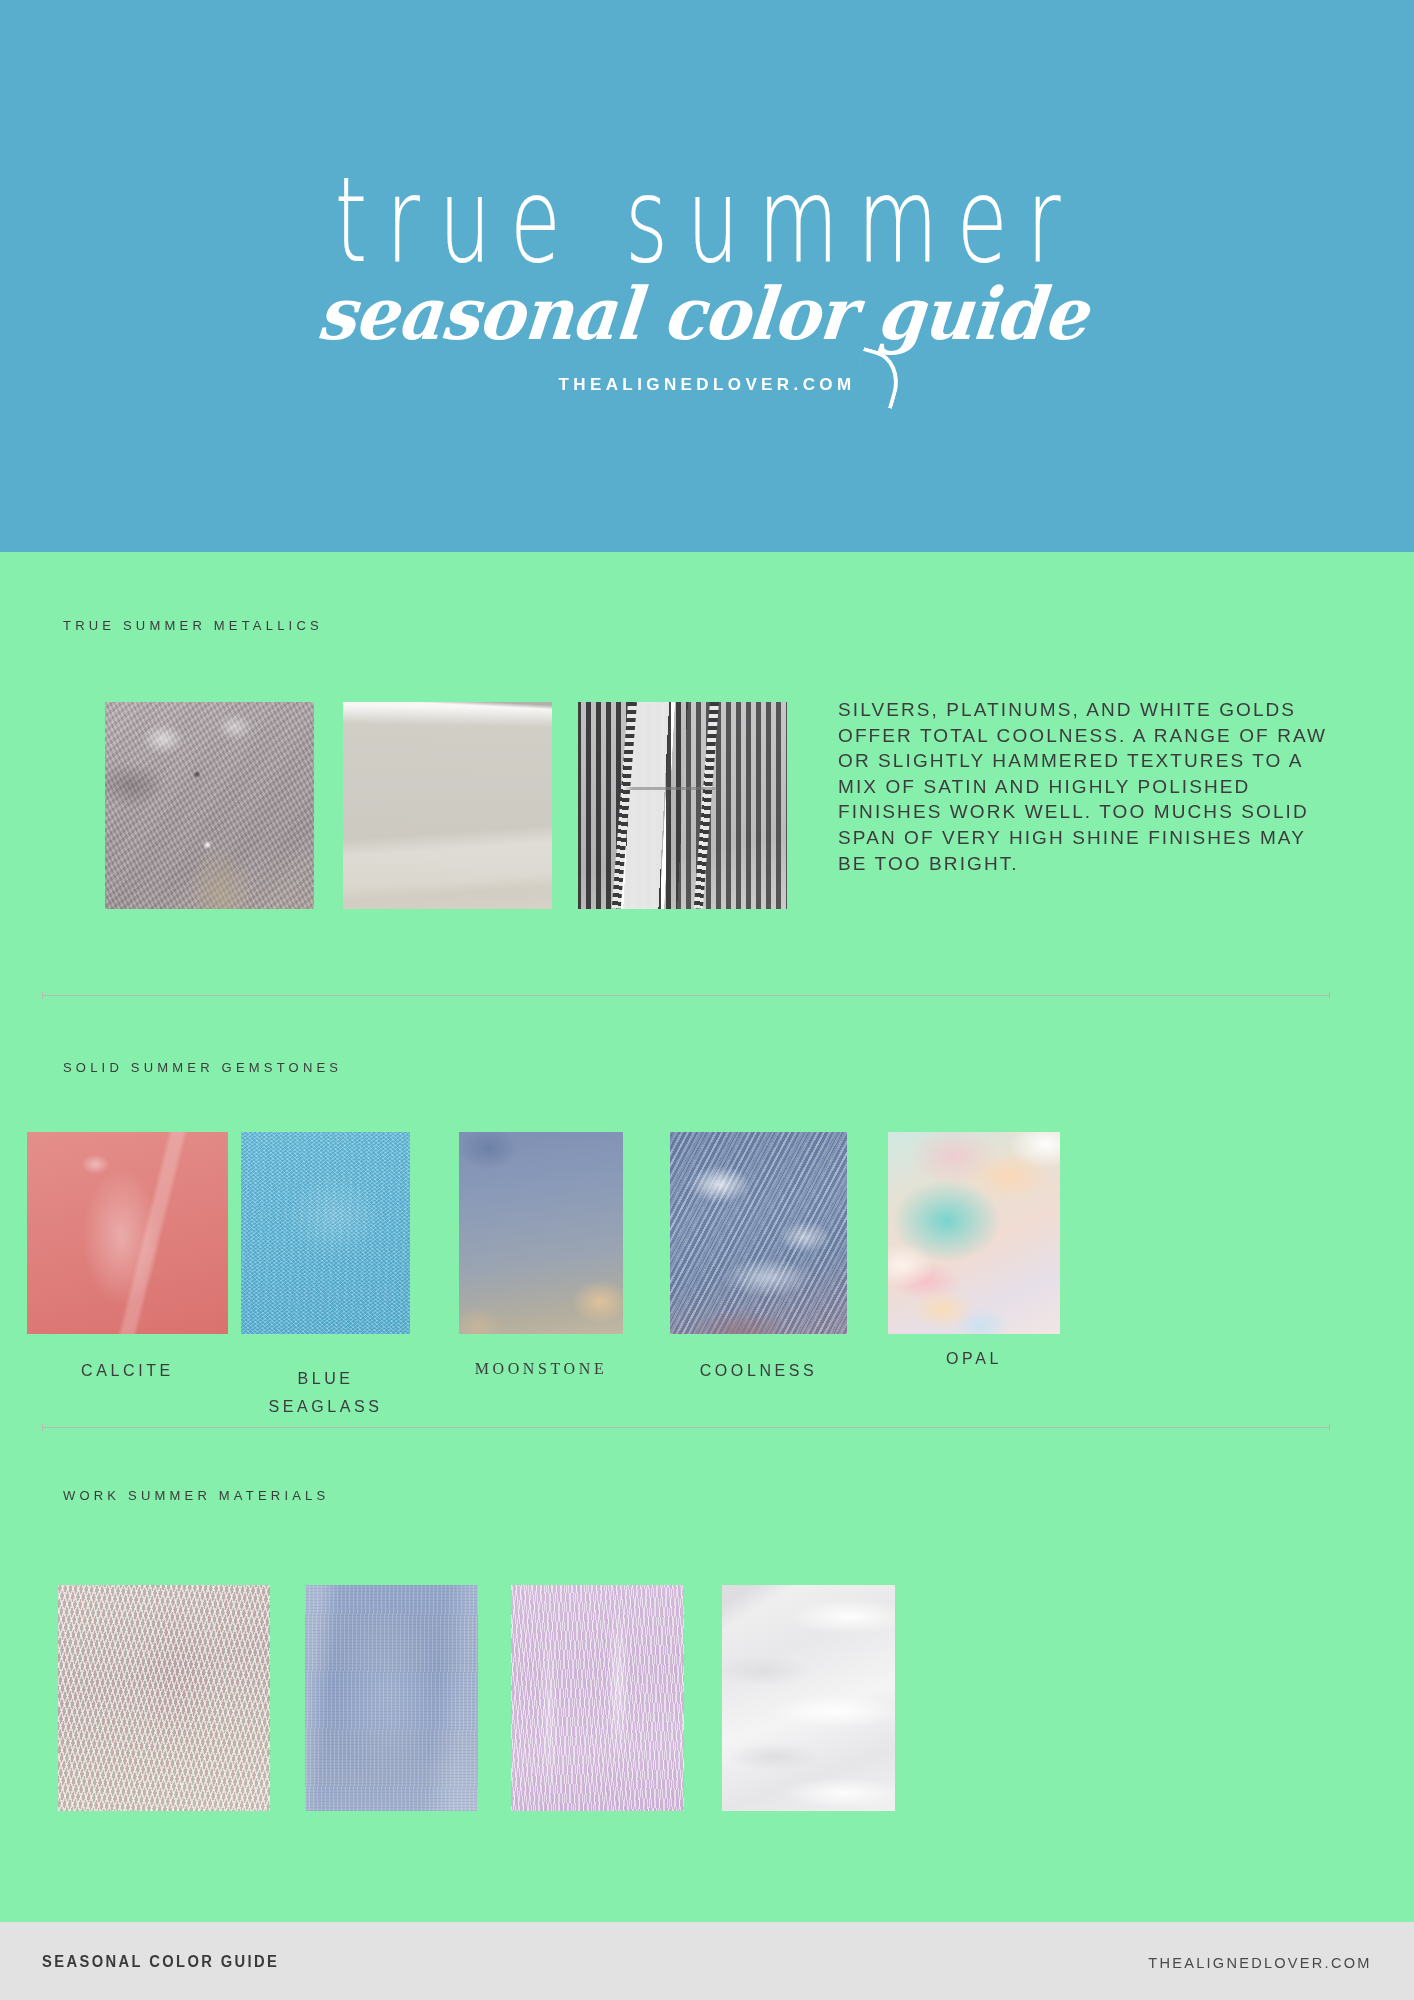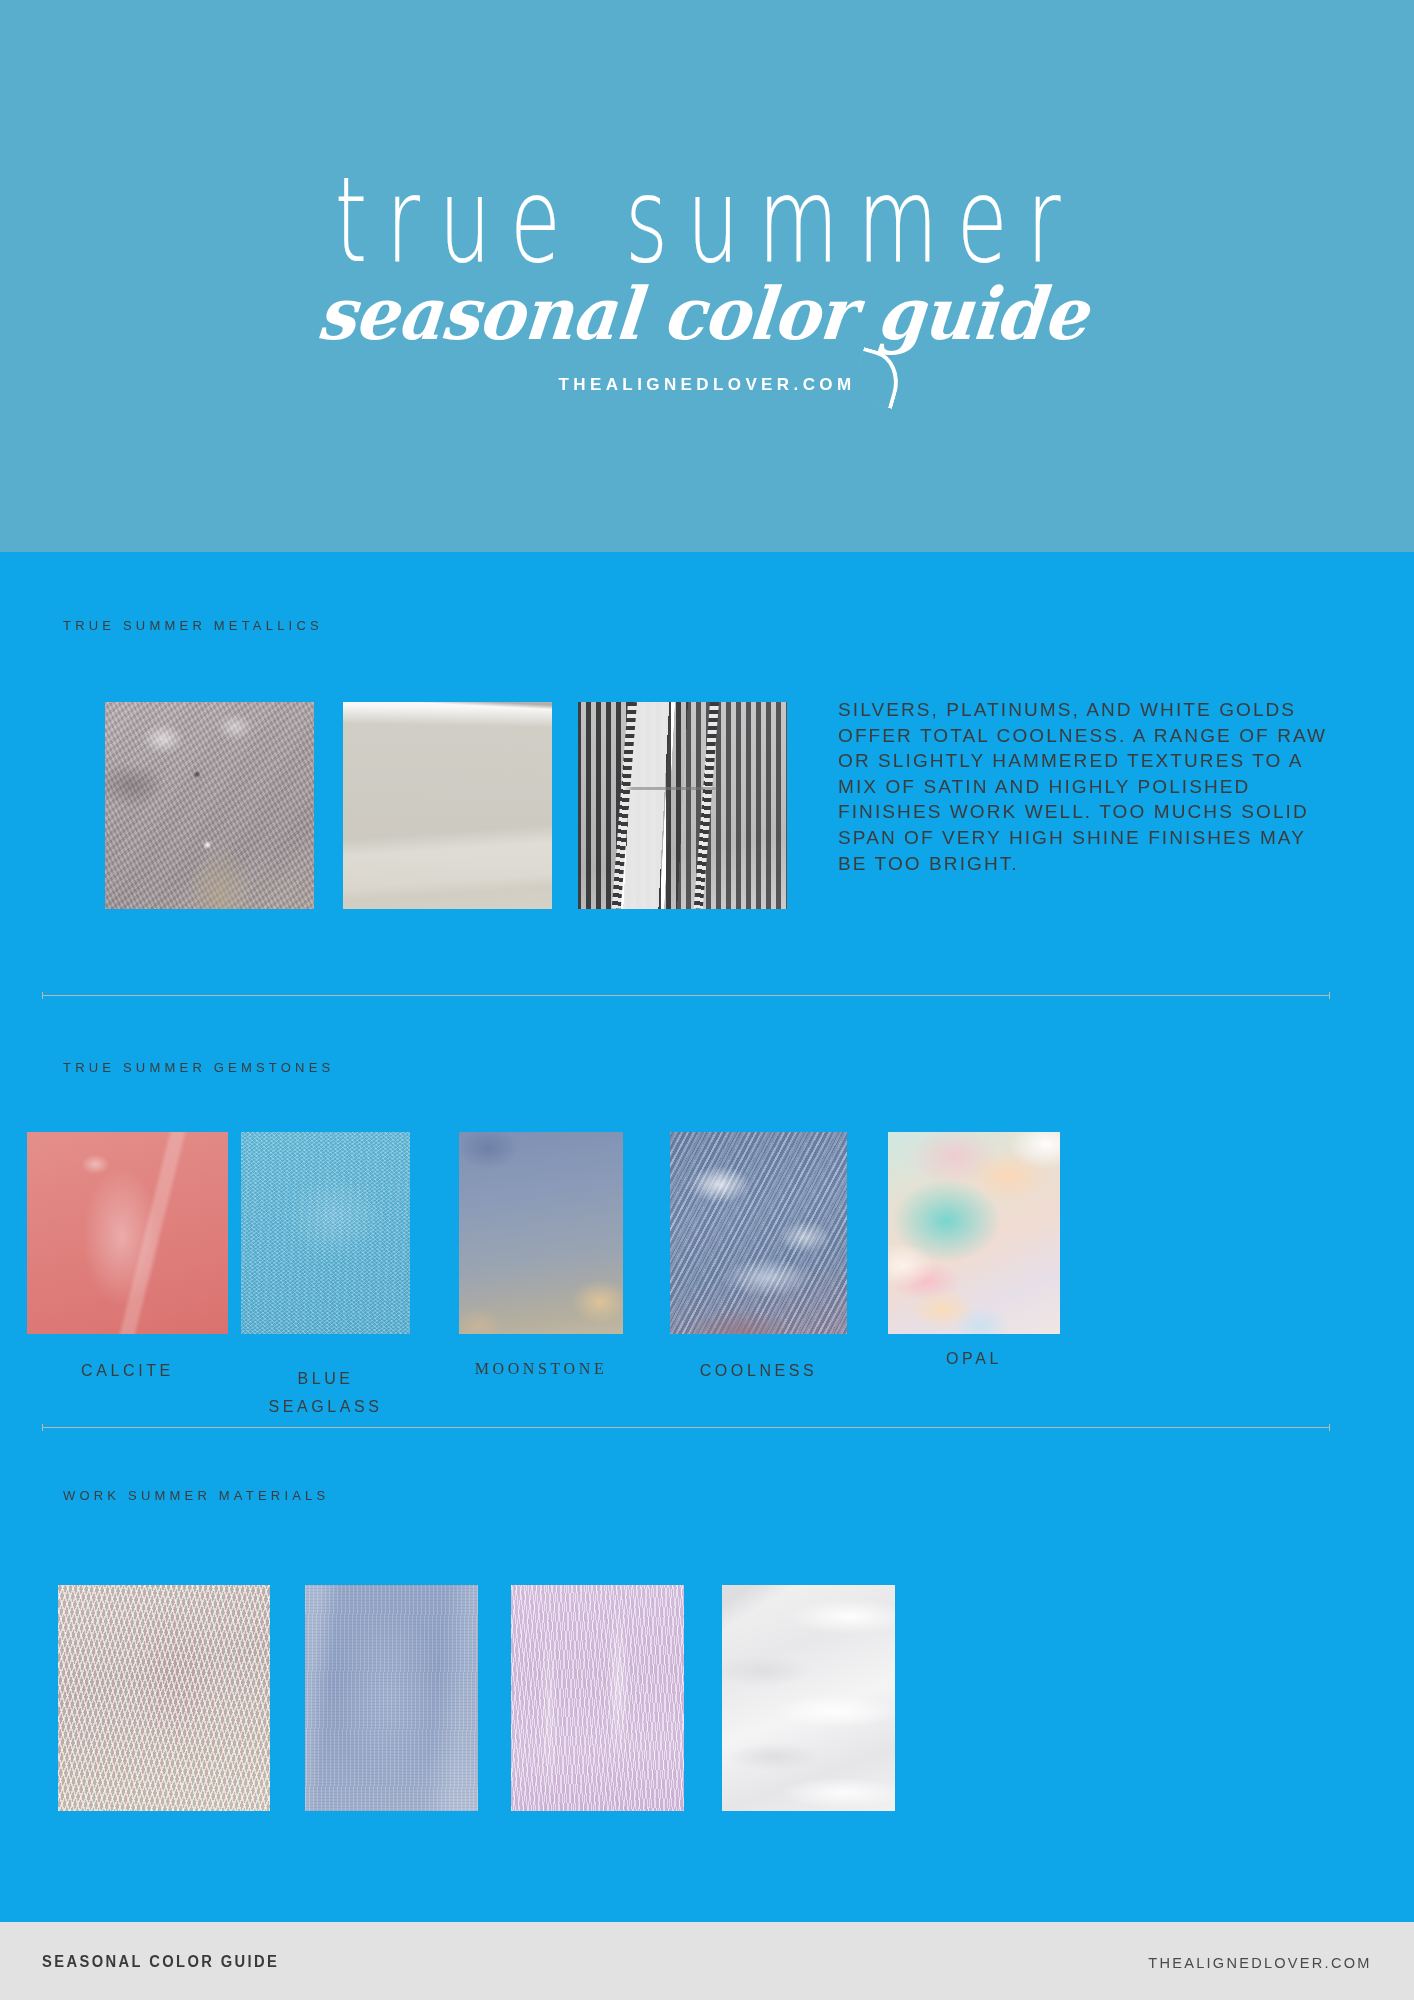--- a/index.html
+++ b/index.html
@@ -3,21 +3,21 @@
 <meta charset="utf-8">
 <style>
   * { margin:0; padding:0; box-sizing:border-box; }
   html, body { width:1414px; height:2000px; }
   body {
     background:#ffffff;
     font-family:"Liberation Sans", sans-serif;
     color:#3b3b3b;
     overflow:hidden;
   }
-  .page { position:relative; width:1414px; height:2000px; background:#0ea5e9; }
+  .page { position:relative; width:1414px; height:2000px; background:#86efac; }
 
   
   .hero {
     position:absolute; left:0; top:0; width:1414px; height:552px;
     background:#59aecd;
     overflow:hidden;
   }
   .hero-title {
     position:absolute; left:0; top:162px; width:1414px;
     text-align:center;
@@ -195,21 +195,21 @@
                 background:repeating-linear-gradient(180deg, #3a3a3c 0 4px, #e9e9e9 4px 8px);
                 transform:rotate(4.5deg); transform-origin:top center;"></div>
     <div class="tex" style="left:0; top:41%; height:3px;
                 background:linear-gradient(90deg, rgba(0,0,0,0) 0 22%, rgba(120,120,120,.55) 26% 64%, rgba(0,0,0,0) 68% 100%);"></div>
   </div>
 
   <div class="met-para">SILVERS, PLATINUMS, AND WHITE GOLDS OFFER TOTAL COOLNESS. A RANGE OF RAW OR SLIGHTLY HAMMERED TEXTURES  TO A MIX OF SATIN AND HIGHLY POLISHED FINISHES WORK WELL. TOO MUCHS SOLID SPAN OF VERY HIGH SHINE FINISHES MAY BE TOO BRIGHT.</div>
 
   <div class="divider" style="left:42px; top:995px; width:1288px;"></div>
 
-  <div class="sec-head" style="left:63px; top:1060px;">TRUE SUMMER GEMSTONES</div>
+  <div class="sec-head" style="left:63px; top:1060px;">SOLID SUMMER GEMSTONES</div>
 
   <div class="sw" style="left:27px; top:1132px; width:201px; height:202px;
               background:
                 radial-gradient(ellipse 54px 96px at 47% 52%, rgba(255,255,255,.34), rgba(255,255,255,0) 72%),
                 radial-gradient(ellipse 20px 14px at 34% 16%, rgba(255,255,255,.42), rgba(255,255,255,0) 70%),
                 linear-gradient(104deg, rgba(255,255,255,0) 0 56%, rgba(255,255,255,.22) 58% 62%, rgba(255,255,255,0) 64%),
                 linear-gradient(165deg,#e48f8a 0%,#e08380 40%,#dd7b78 70%,#d9726f 100%);"></div>
 
   <div class="sw" style="left:241px; top:1132px; width:169px; height:202px;
               background:

